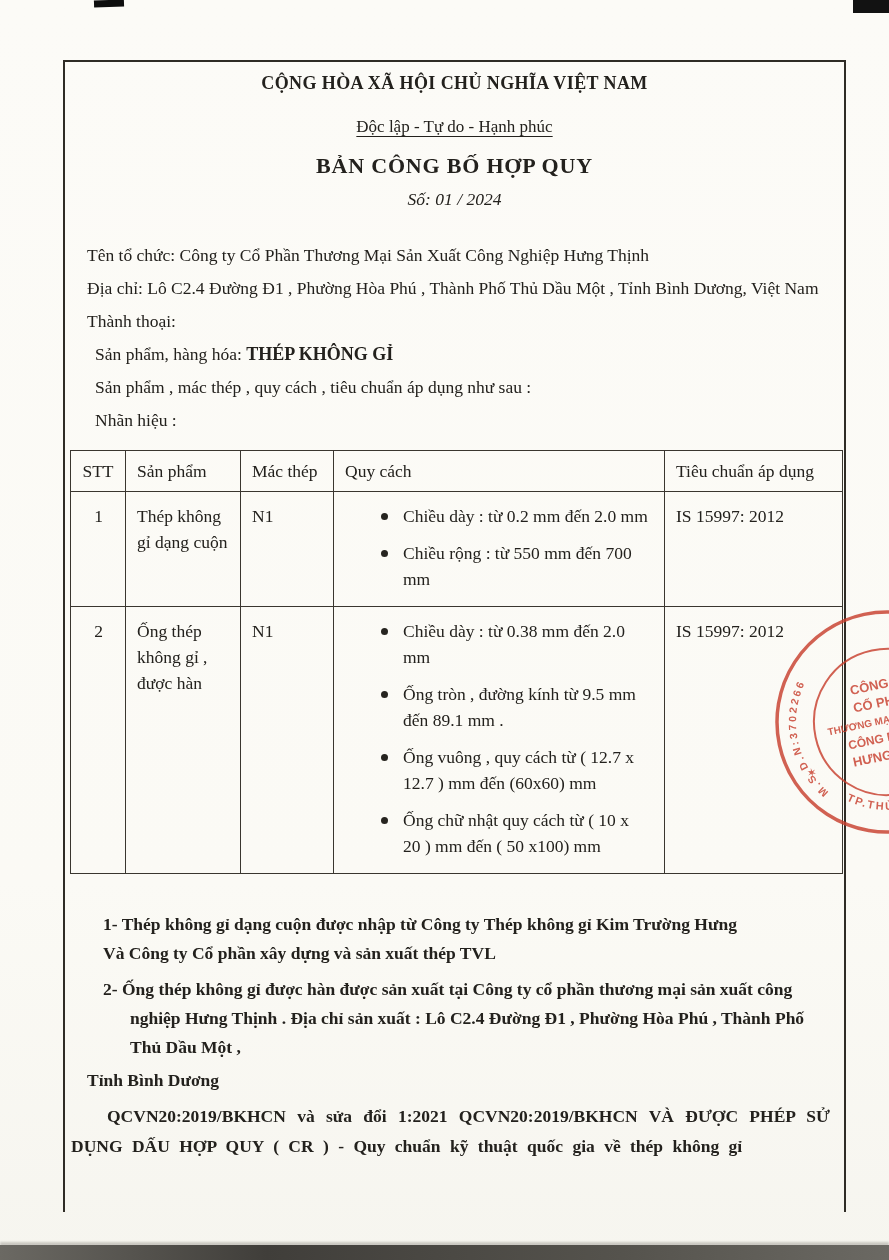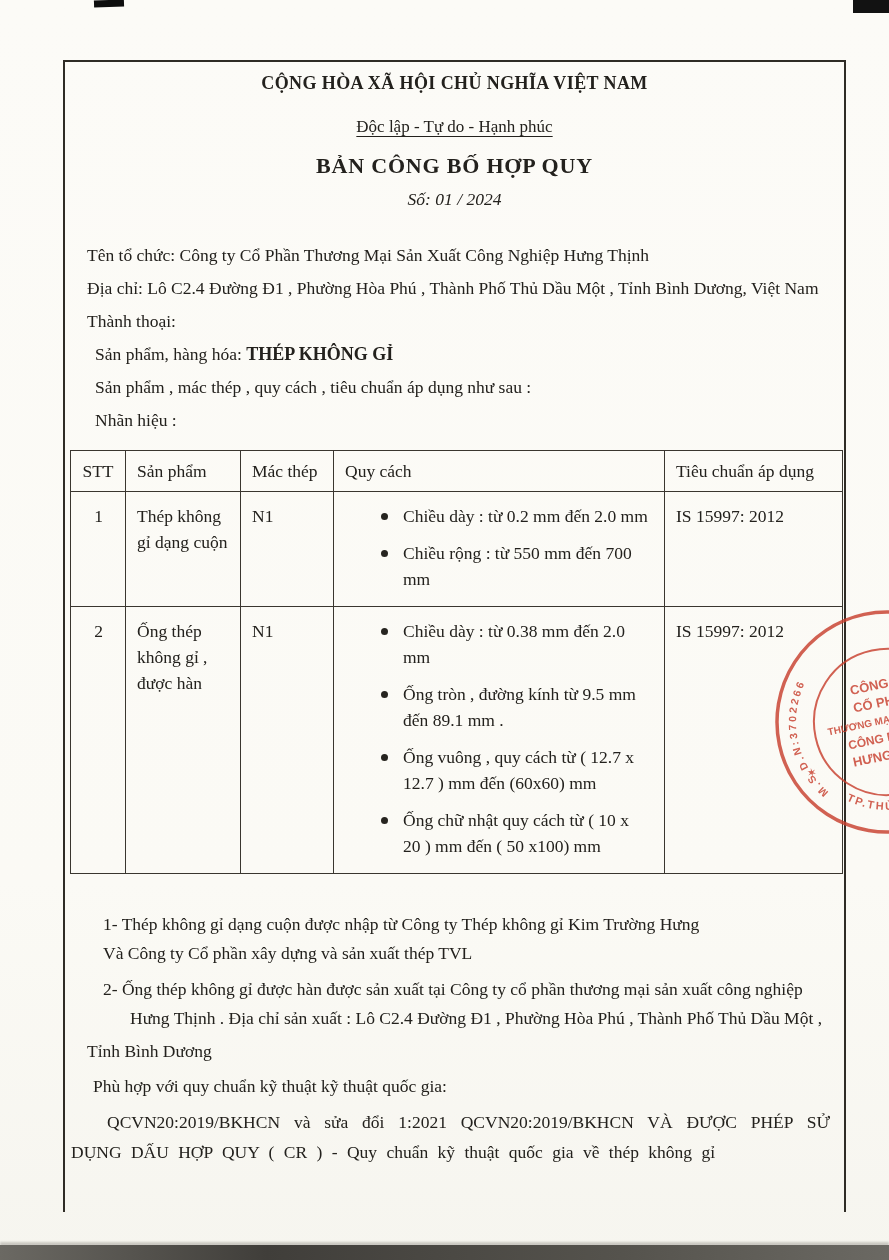--- a/index.html
+++ b/index.html
@@ -32,21 +32,21 @@
   table.spec th, table.spec td { border:1.5px solid #3a362f; }
   table.spec th { font-weight:normal; text-align:left; padding:9px 11px; height:22px; vertical-align:middle; }
   table.spec th.c, table.spec td.c { text-align:center; }
   table.spec td { vertical-align:top; padding:11px 10px 12px 11px; line-height:26px; }
   td.mac { padding-left:24px; }
   td.qc { padding-left:0; }
   .qitem { display:flex; margin:0 6px 11px 36px; }
   .qitem:last-child { margin-bottom:2px; }
   .bullet { flex:0 0 auto; width:7px; height:7px; border-radius:50%; background:#26241f; margin:10px 15px 0 0; }
 
-  .sec-notes { margin-top:36px; font-size:17.5px; line-height:29px; }
+  .sec-notes { margin-top:36px; font-size:17.5px; line-height:29px;font-weight:bold; }
   .n1 { margin:0 22px 0 38px; }
   .n2 { margin:7px 16px 0 65px; text-indent:-27px; }
   .tinh { margin:4px 16px 0 22px; }
   .phuhop { margin:6px 16px 0 28px; }
   .final { margin:6px 14px 0 6px; text-align:justify; text-indent:36px; word-spacing:5px; line-height:30px; }
 
   .stamp { position:absolute; left:767px; top:600px; opacity:.82; }
   .stamp text { font-family:"Liberation Sans","DejaVu Sans",sans-serif; }
 
   .mark-a { position:absolute; left:94px; top:0; width:30px; height:7px; background:#0e0e0e; transform:rotate(-2deg); }
@@ -139,21 +139,20 @@
         <td>IS 15997: 2012</td>
       </tr>
     </tbody>
       </table>
 
     <div class="sec-notes">
       <div class="n1">1-  Thép không gỉ dạng cuộn được nhập từ Công ty Thép không gỉ Kim Trường Hưng</div>
       <div class="n1">Và Công ty Cổ phần xây dựng và sản xuất thép TVL</div>
       <div class="n2">2-  Ống thép không gỉ được hàn được sản xuất tại Công ty cổ phần thương mại sản xuất công nghiệp Hưng Thịnh . Địa chỉ sản xuất : Lô C2.4 Đường Đ1 , Phường Hòa Phú , Thành Phố Thủ Dầu Một ,</div>
       <div class="tinh">Tỉnh Bình Dương</div>
-      <div class="phuhop">Phù hợp với quy chuẩn kỹ thuật kỹ thuật quốc gia:</div>
       <div class="final">QCVN20:2019/BKHCN và sửa đổi 1:2021 QCVN20:2019/BKHCN VÀ ĐƯỢC PHÉP SỬ DỤNG DẤU HỢP QUY ( CR ) -  Quy chuẩn kỹ thuật quốc gia về thép không gỉ</div>
     </div>
 
   </div>
 
   <svg class="stamp" width="240" height="250" viewBox="0 0 240 250">
     <g transform="rotate(-12 120 122)" fill="#c8402f" stroke="none">
       <circle cx="120" cy="122" r="110" fill="none" stroke="#c8402f" stroke-width="3.5"></circle>
       <circle cx="120" cy="122" r="73" fill="none" stroke="#c8402f" stroke-width="2"></circle>
       <defs>

